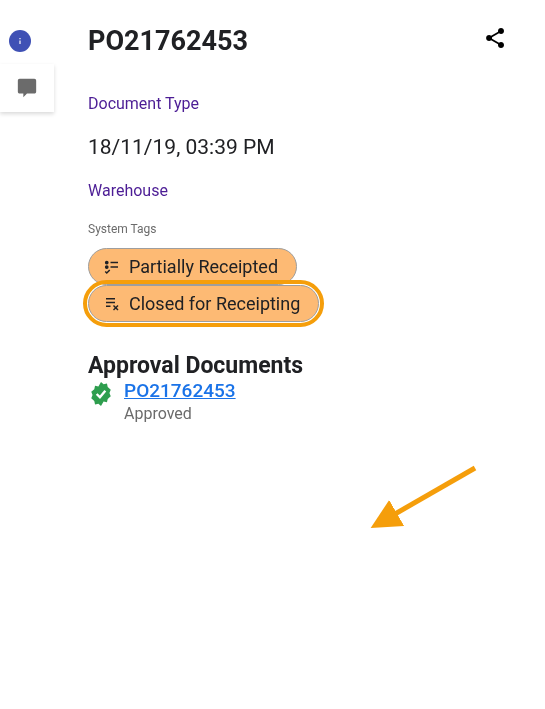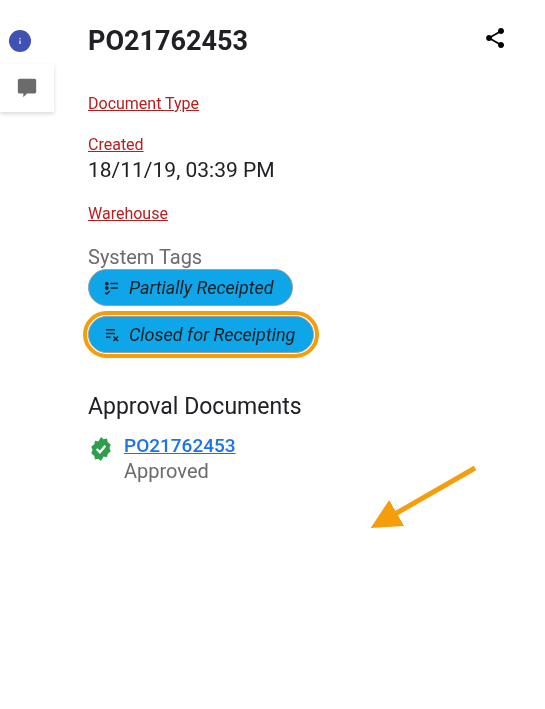--- a/index.html
+++ b/index.html
@@ -63,83 +63,79 @@
     .doc-title {
       font-size: 27px;
       font-weight: 700;
       color: #202124;
     }
     .share-btn { cursor: pointer; padding: 4px; margin-right: 22px; margin-top: -2px; }
     .share-btn svg { fill: #000; }
     .field { margin-bottom: 22px; }
     .field-label {
       font-size: 16px;
-      color: #b91c1c;
+      color: #4c1d95;
       margin-bottom: 4px;
-      text-decoration: underline;
     }
     .field-value {
       font-size: 21px;
       color: #202124;
     }
     .tags-label {
-      font-size: 20px;
+      font-size: 12px;
       color: #6b6b6b;
-      margin-bottom: 0;
+      margin-bottom: 12px;
     }
     .system-tags { margin-bottom: 30px; }
     .tag-chip {
       display: inline-flex;
       align-items: center;
       gap: 8px;
       border: 1.5px solid #9e9e9e;
       border-radius: 24px;
       padding: 7px 18px 7px 14px;
       font-size: 18px;
       color: #202124;
-      margin-bottom: 10px;
-      background: #0ea5e9;
-      font-style: italic;
+      background: #fdba74;
     }
     .tag-chip.highlighted {
       position: relative;
     }
     .highlight-ring {
       position: absolute;
       left: -6px;
       top: -6px;
       right: -6px;
       bottom: -6px;
       border: 4px solid #f59e0b;
       border-radius: 28px;
       pointer-events: none;
     }
     .tag-icon { display: inline-flex; }
     .approval-section { margin-top: 30px; }
     .approval-heading {
       font-size: 23px;
-      font-weight: 400;
-      color: #202124;
-      margin-bottom: 14px;
+      font-weight: 700;
+      color: #202124;
     }
     .approval-row {
       display: flex;
       align-items: flex-start;
       gap: 10px;
     }
     .approval-badge { flex-shrink: 0; margin-top: 2px; }
     .approval-link {
       color: #1a73e8;
       text-decoration: underline;
       font-size: 19px;
       font-weight: 500;
       cursor: pointer;
     }
     .approval-status {
-      font-size: 20px;
+      font-size: 16px;
       color: #6b6b6b;
       margin-top: 2px;
     }
     .arrow-annotation {
       position: absolute;
       left: 370px;
       top: 460px;
       pointer-events: none;
     }
   </style>
@@ -167,21 +163,20 @@
           <path d="M18 16c-.8 0-1.5.3-2 .8l-7-4.1c0-.2.1-.5.1-.7s0-.5-.1-.7l7-4.1c.5.5 1.2.8 2 .8 1.7 0 3-1.3 3-3s-1.3-3-3-3-3 1.3-3 3c0 .2 0 .5.1.7l-7 4.1c-.5-.5-1.2-.8-2-.8-1.7 0-3 1.3-3 3s1.3 3 3 3c.8 0 1.5-.3 2-.8l7 4.1c0 .2-.1.5-.1.7 0 1.7 1.3 3 3 3s3-1.3 3-3-1.3-3-3-3z"></path>
         </svg>
     </div>
   </div>
 
   <div class="field">
     <div class="field-label">Document Type</div>
   </div>
 
   <div class="field">
-    <div class="field-label">Created</div>
     <div class="field-value">18/11/19, 03:39 PM</div>
   </div>
 
   <div class="field">
     <div class="field-label">Warehouse</div>
   </div>
 
   <div class="field">
   </div>
 

